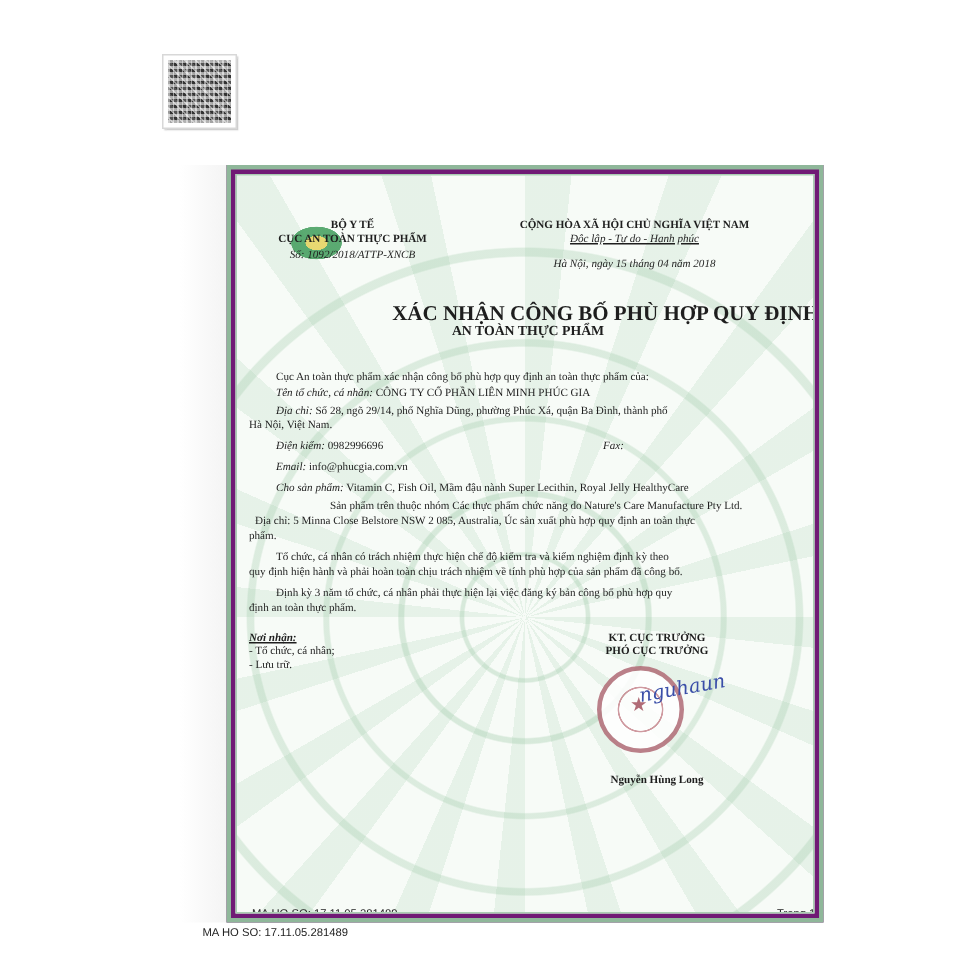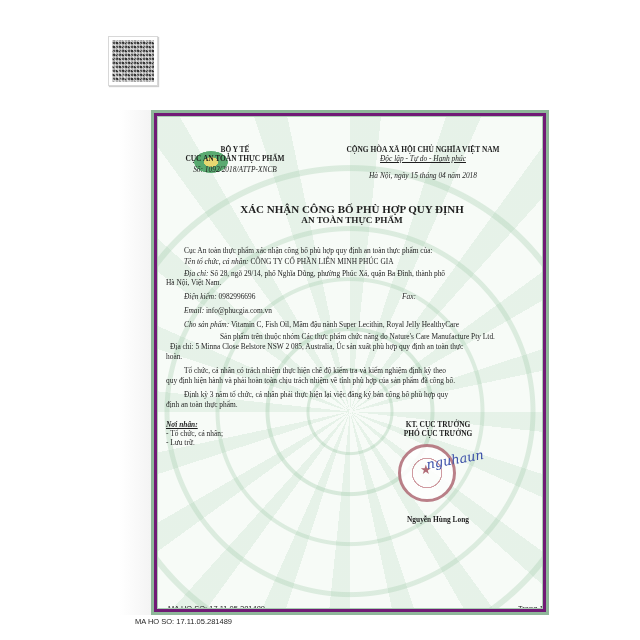--- a/index.html
+++ b/index.html
@@ -75,21 +75,21 @@
     <div class="logo" style="left:36px;top:34px;"></div>
 
     <div class="txt b c" style="left:22px;top:28px;width:110px;">BỘ Y TẾ</div>
     <div class="txt b c" style="left:10px;top:37px;width:134px;">CỤC AN TOÀN THỰC PHẨM</div>
     <div class="txt i c" style="left:10px;top:48px;width:134px;">Số: 1092/2018/ATTP-XNCB</div>
 
     <div class="txt b c" style="left:160px;top:28px;width:210px;">CỘNG HÒA XÃ HỘI CHỦ NGHĨA VIỆT NAM</div>
     <div class="txt i c u" style="left:160px;top:37px;width:210px;">Độc lập - Tự do - Hạnh phúc</div>
     <div class="txt i c" style="left:160px;top:54px;width:210px;">Hà Nội, ngày 15 tháng 04 năm 2018</div>
 
-    <div class="txt b c" style="left:0;top:87px;width:388px;font-size:11px;line-height:11px;">XÁC NHẬN CÔNG BỐ PHÙ HỢP QUY ĐỊNH</div>
+    <div class="txt b c" style="left:0;top:87px;width:388px;font-size:14px;line-height:11px;text-align:right;">XÁC NHẬN CÔNG BỐ PHÙ HỢP QUY ĐỊNH</div>
     <div class="txt b c" style="left:0;top:98px;width:388px;font-size:9.2px;line-height:11px;">AN TOÀN THỰC PHẨM</div>
 
     <div class="txt" style="left:26px;top:129px;">Cục An toàn thực phẩm xác nhận công bố phù hợp quy định an toàn thực phẩm của:</div>
 
     <div class="txt" style="left:26px;top:140px;">
       <span class="i">Tên tổ chức, cá nhân:</span>
       <span>CÔNG TY CỔ PHẦN LIÊN MINH PHÚC GIA</span>
     </div>
 
     <div class="txt" style="left:26px;top:152px;">
@@ -109,21 +109,21 @@
       <span>info@phucgia.com.vn</span>
     </div>
 
     <div class="txt" style="left:26px;top:203px;">
       <span class="i">Cho sản phẩm:</span>
       <span>Vitamin C, Fish Oil, Mầm đậu nành Super Lecithin, Royal Jelly HealthyCare</span>
     </div>
 
     <div class="txt" style="left:26px;top:215px;padding-left:36px;">Sản phẩm trên thuộc nhóm Các thực phẩm chức năng  do Nature's Care Manufacture Pty Ltd.</div>
     <div class="txt" style="left:12px;top:225px;">Địa chỉ: 5 Minna Close Belstore NSW 2 085, Australia, Úc sản xuất phù hợp quy định an toàn thực</div>
-    <div class="txt" style="left:8px;top:235px;">hoàn.</div>
+    <div class="txt" style="left:8px;top:235px;">phẩm.</div>
 
     <div class="txt" style="left:26px;top:249px;">Tổ chức, cá nhân có trách nhiệm thực hiện chế độ kiểm tra và kiểm nghiệm định kỳ theo</div>
     <div class="txt" style="left:8px;top:259px;">quy định hiện hành và phải hoàn toàn chịu trách nhiệm về tính phù hợp của sản phẩm đã công bố.</div>
 
     <div class="txt" style="left:26px;top:273px;">Định kỳ 3 năm tổ chức, cá nhân phải thực hiện lại việc đăng ký bản công bố phù hợp quy</div>
     <div class="txt" style="left:8px;top:283px;">định an toàn thực phẩm.</div>
 
     <div class="txt b i u" style="left:8px;top:303px;">Nơi nhận:</div>
     <div class="txt" style="left:8px;top:312px;">- Tổ chức, cá nhân;</div>
     <div class="txt" style="left:8px;top:321px;">- Lưu trữ.</div>

